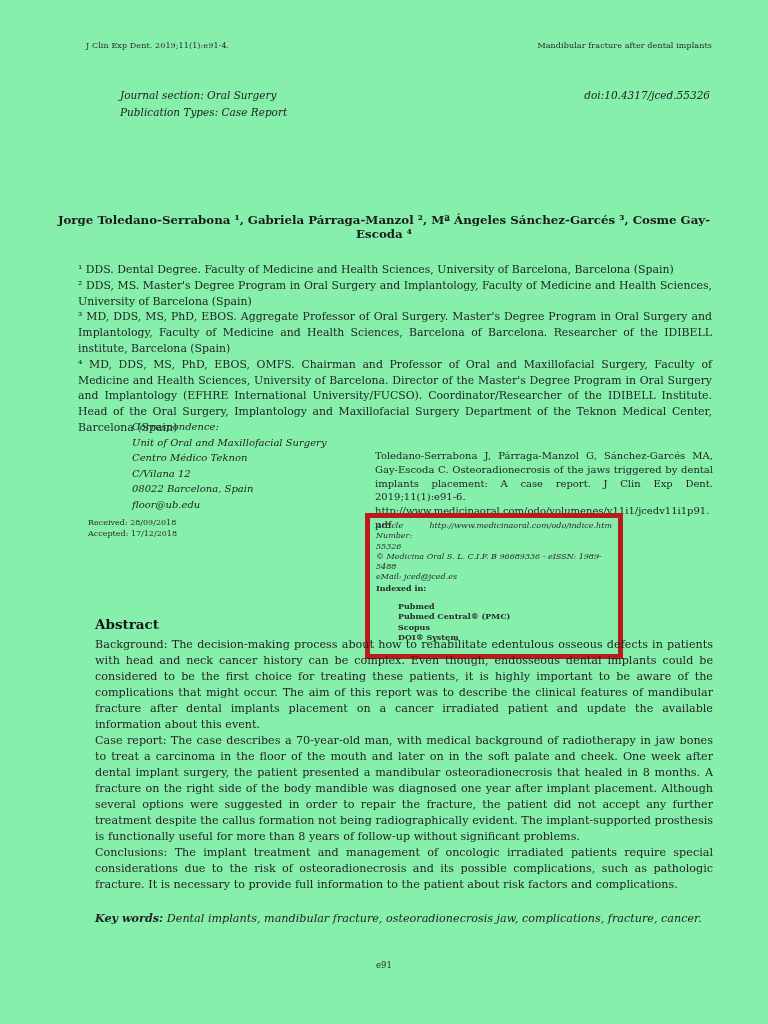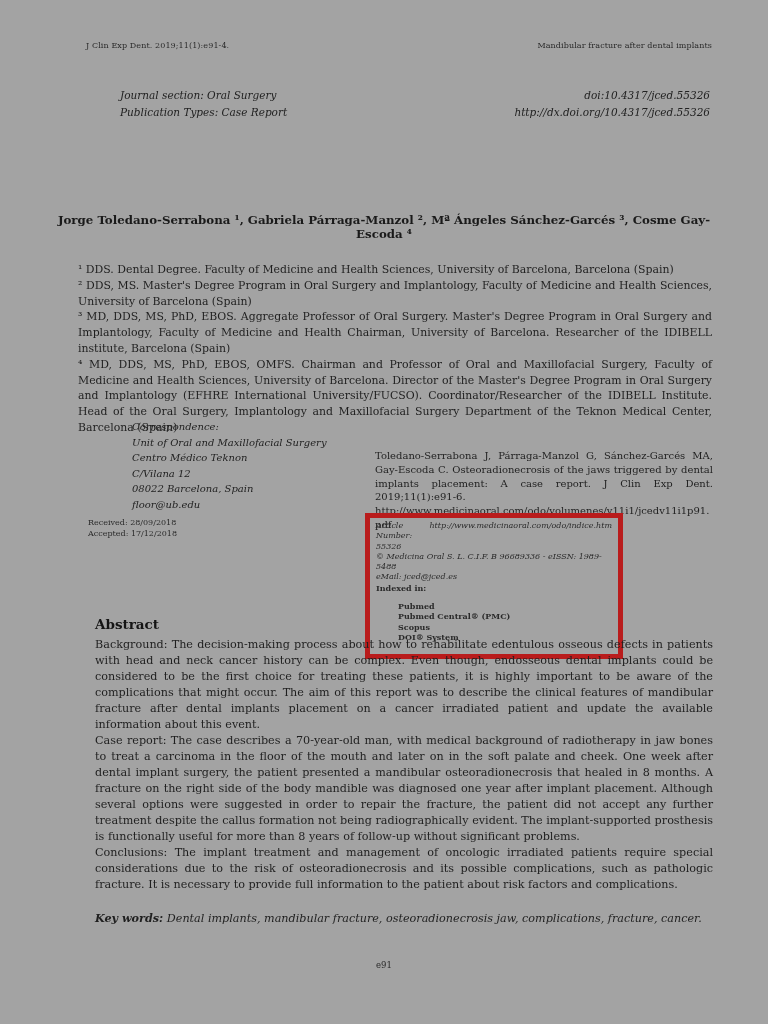--- a/index.html
+++ b/index.html
@@ -1,21 +1,21 @@
 <!DOCTYPE html>
 <html><head>
 <meta charset="utf-8">
 <title>J Clin Exp Dent — Case Report</title>
 <style>
   html,body { margin:0; padding:0; background:#ffffff; }
   .page {
     position:relative;
     width:768px; height:1024px;
     margin:0 auto;
-    background:#a3a3a3;
+    background:#86efac;
     font-family:"DejaVu Serif", serif;
     color:#1f1f1f;
     overflow:hidden;
   }
 
   
   .running-head {
     position:absolute; top:41px; left:86px; right:56px;
     display:flex; justify-content:space-between;
     font-size:8px; letter-spacing:0.1px; color:#2a2a2a;
@@ -110,31 +110,30 @@
     <span>Mandibular fracture after dental implants</span>
   </div>
 
   <div class="meta-row">
     <div class="meta-left">
       <div>Journal section: Oral Surgery</div>
       <div>Publication Types: Case Report</div>
     </div>
     <div class="meta-right">
       <div>doi:10.4317/jced.55326</div>
-      <div>http://dx.doi.org/10.4317/jced.55326</div>
     </div>
   </div>
 
 
   <div class="authors">Jorge Toledano-Serrabona ¹, Gabriela Párraga-Manzol ², Mª Ángeles Sánchez-Garcés ³, Cosme Gay-Escoda ⁴</div>
 
   <div class="affiliations">
     <p>¹ DDS. Dental Degree. Faculty of Medicine and Health Sciences, University of Barcelona, Barcelona (Spain)</p>
     <p>² DDS, MS. Master's Degree Program in Oral Surgery and Implantology, Faculty of Medicine and Health Sciences, University of Barcelona (Spain)</p>
-    <p>³ MD, DDS, MS, PhD, EBOS. Aggregate Professor of Oral Surgery. Master's Degree Program in Oral Surgery and Implantology, Faculty of Medicine and Health Chairman, University of Barcelona. Researcher of the IDIBELL institute, Barcelona (Spain)</p>
+    <p>³ MD, DDS, MS, PhD, EBOS. Aggregate Professor of Oral Surgery. Master's Degree Program in Oral Surgery and Implantology, Faculty of Medicine and Health Sciences, Barcelona of Barcelona. Researcher of the IDIBELL institute, Barcelona (Spain)</p>
     <p>⁴ MD, DDS, MS, PhD, EBOS, OMFS. Chairman and Professor of Oral and Maxillofacial Surgery, Faculty of Medicine and Health Sciences, University of Barcelona. Director of the Master's Degree Program in Oral Surgery and Implantology (EFHRE International University/FUCSO). Coordinator/Researcher of the IDIBELL Institute. Head of the Oral Surgery, Implantology and Maxillofacial Surgery Department of the Teknon Medical Center, Barcelona (Spain)</p>
   </div>
 
   <div class="correspondence">
     <div>Correspondence:</div>
     <div>Unit of Oral and Maxillofacial Surgery</div>
     <div>Centro Médico Teknon</div>
     <div>C/Vilana 12</div>
     <div>08022 Barcelona, Spain</div>
     <div>floor@ub.edu</div>

